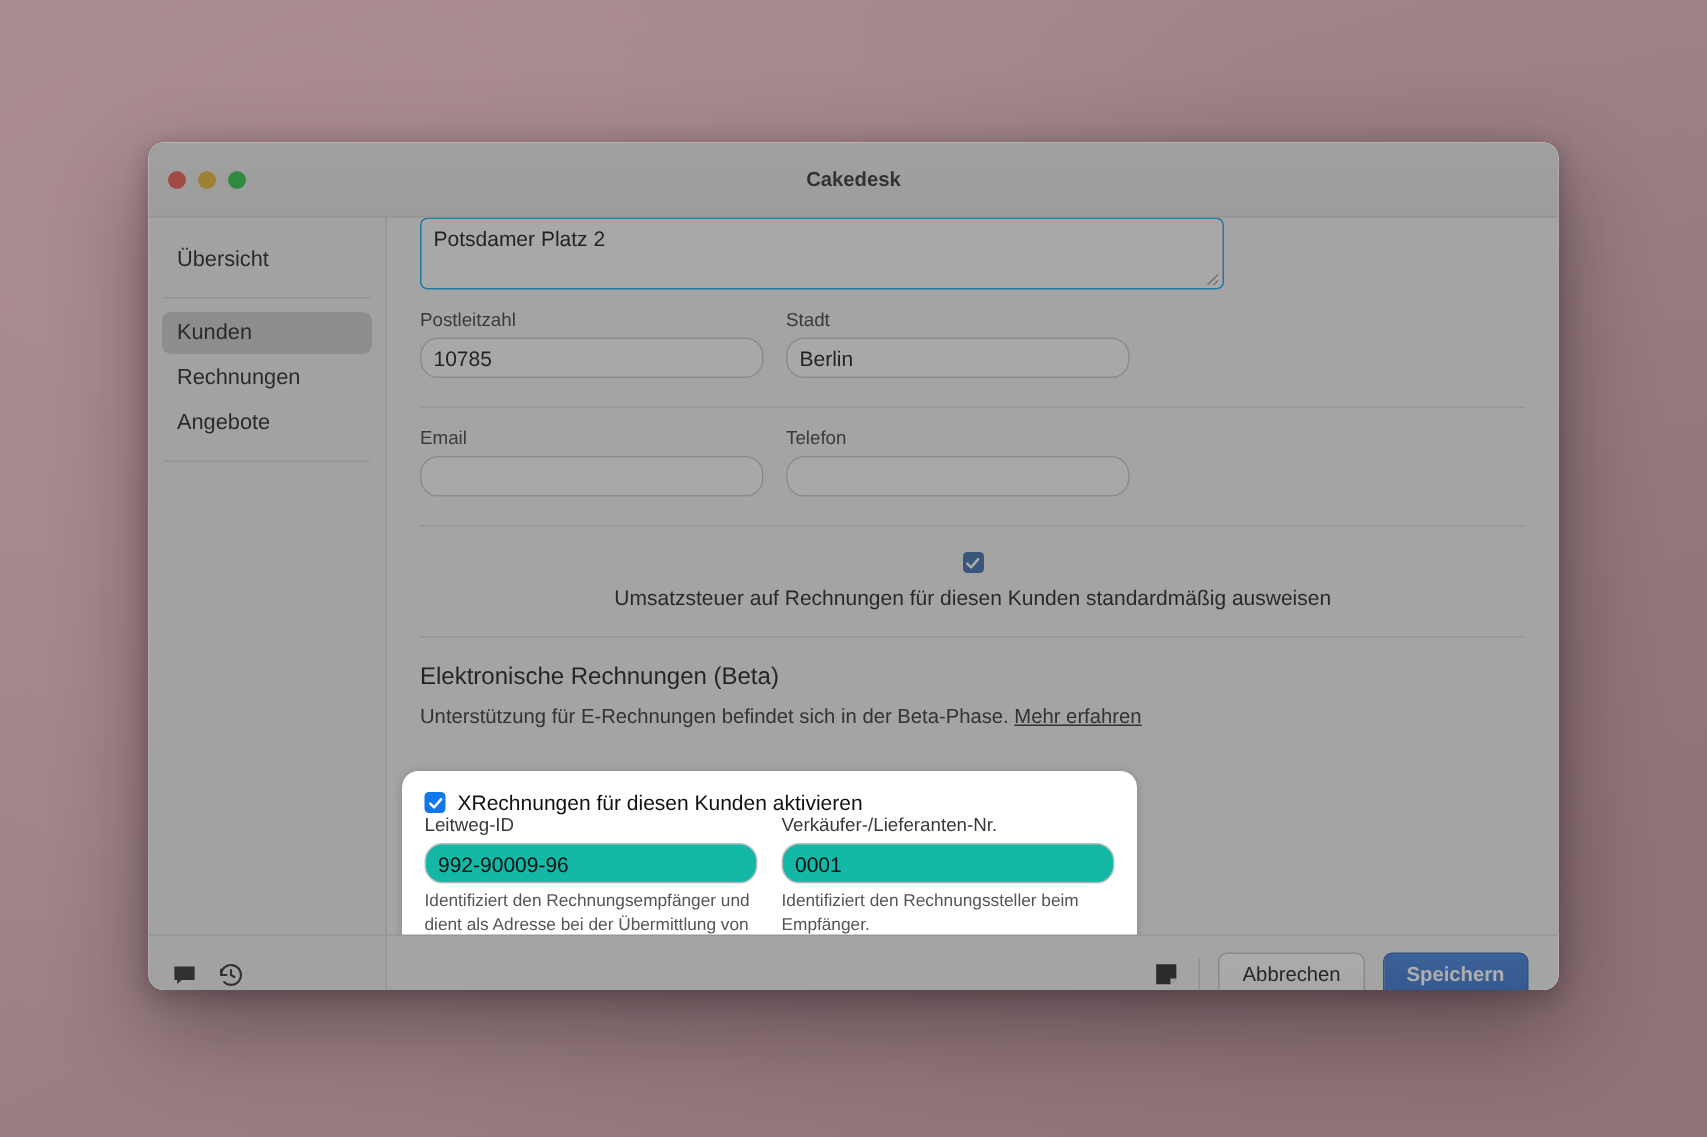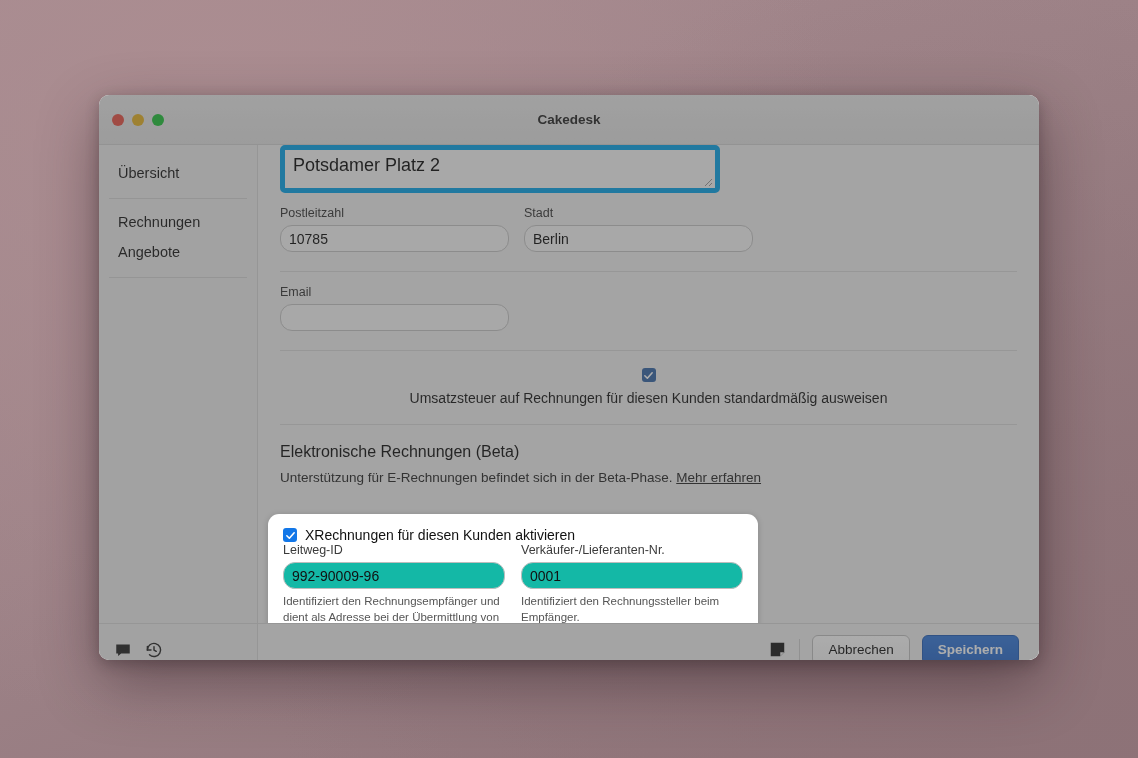--- a/index.html
+++ b/index.html
@@ -137,26 +137,26 @@
     border: 1px solid #c7c7c7;
     border-radius: 12px;
     font-size: 14px;
     color: #111;
     padding: 0 8px;
     font-family: "Liberation Sans", sans-serif;
     line-height: 25px;
   }
   .textarea-box {
     position: relative;
-    width: 440px;
+    width: 536px;
     height: 48px;
     background: #f6f6f6;
-    border: 5px solid #0ea5e9;
+    border: 1px solid #0ea5e9;
     border-radius: 5px;
-    font-size: 18px;
+    font-size: 14px;
     color: #111;
     padding: 5px 8px;
     margin-top: 0;
     overflow: hidden;
   }
   .resize-grip {
     position: absolute;
     right: 2px; bottom: 1px;
     width: 10px; height: 10px;
     color: #999;
@@ -285,20 +285,21 @@
     </div>
 
     <div id="body">
 
       <div id="sidebar">
         <div class="nav-group">
           <div class="nav-item">Übersicht</div>
         </div>
         <div class="nav-sep"></div>
         <div class="nav-group">
+          <div class="nav-item selected">Kunden</div>
           <div class="nav-item">Rechnungen</div>
           <div class="nav-item">Angebote</div>
         </div>
         <div class="nav-sep"></div>
         <div id="sidebar-spacer"></div>
         <div id="sidebar-footer">
           <span>
             <svg class="sb-icon" viewBox="0 0 24 24" fill="none" stroke="currentColor" stroke-width="2">
               <path d="M3 4.5h18v12H9.5L5.5 20v-3.5H3z" fill="currentColor" stroke="none"></path>
               <circle cx="8.5" cy="10.5" r="1.1" fill="#efefef"></circle>
@@ -341,20 +342,24 @@
             </div>
           </div>
 
           <div class="hr"></div>
 
           <div class="row2">
             <div class="col">
               <div class="field-label">Email</div>
               <input class="text-input" type="text" value="" style="">
             </div>
+            <div class="col">
+              <div class="field-label">Telefon</div>
+              <input class="text-input" type="text" value="" style="">
+            </div>
           </div>
 
           <div class="hr"></div>
 
           <div class="cb-row" style="margin-top:17px;flex-direction:column;">
             <span class="cbox">
               <svg viewBox="0 0 24 24" fill="none" stroke="currentColor" stroke-width="3.4" stroke-linecap="round" stroke-linejoin="round">
                 <polyline points="4,12.5 9.5,18 20,6"></polyline>
               </svg>
             </span>

